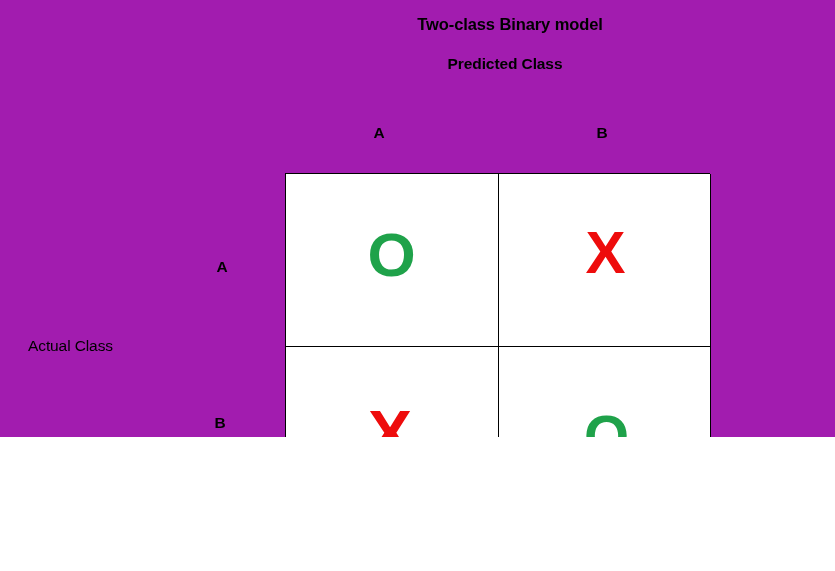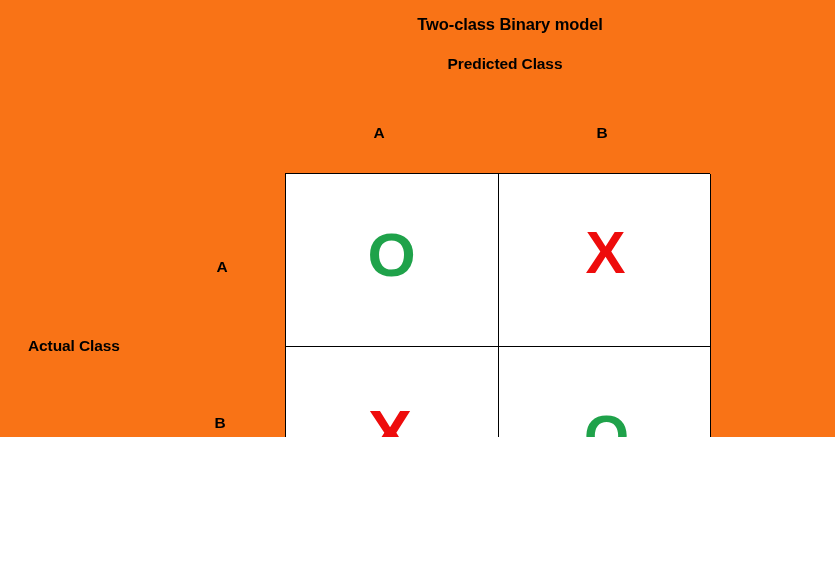--- a/index.html
+++ b/index.html
@@ -10,21 +10,21 @@
   }
   body {
     font-family: "Liberation Sans", sans-serif;
     color: #000000;
     -webkit-font-smoothing: antialiased;
   }
   #canvas {
     position: relative;
     width: 835px;
     height: 437px;
-    background: #f97316;
+    background: #a21caf;
     overflow: hidden;
   }
 
   
   .title {
     position: absolute;
     left: 0;
     top: 15px;
     width: 1020px;
     text-align: center;
@@ -55,21 +55,21 @@
     font-weight: bold;
   }
   .col-head.col-a { left: 359px; }
   .col-head.col-b { left: 582px; }
 
   .actual-class-label {
     position: absolute;
     left: 28px;
     top: 337px;
     font-size: 15.5px;
-    font-weight: bold;
+    font-weight: normal;
     letter-spacing: -0.1px;
     white-space: nowrap;
   }
 
   .row-head {
     position: absolute;
     width: 40px;
     text-align: center;
     font-size: 15.5px;
     font-weight: bold;

